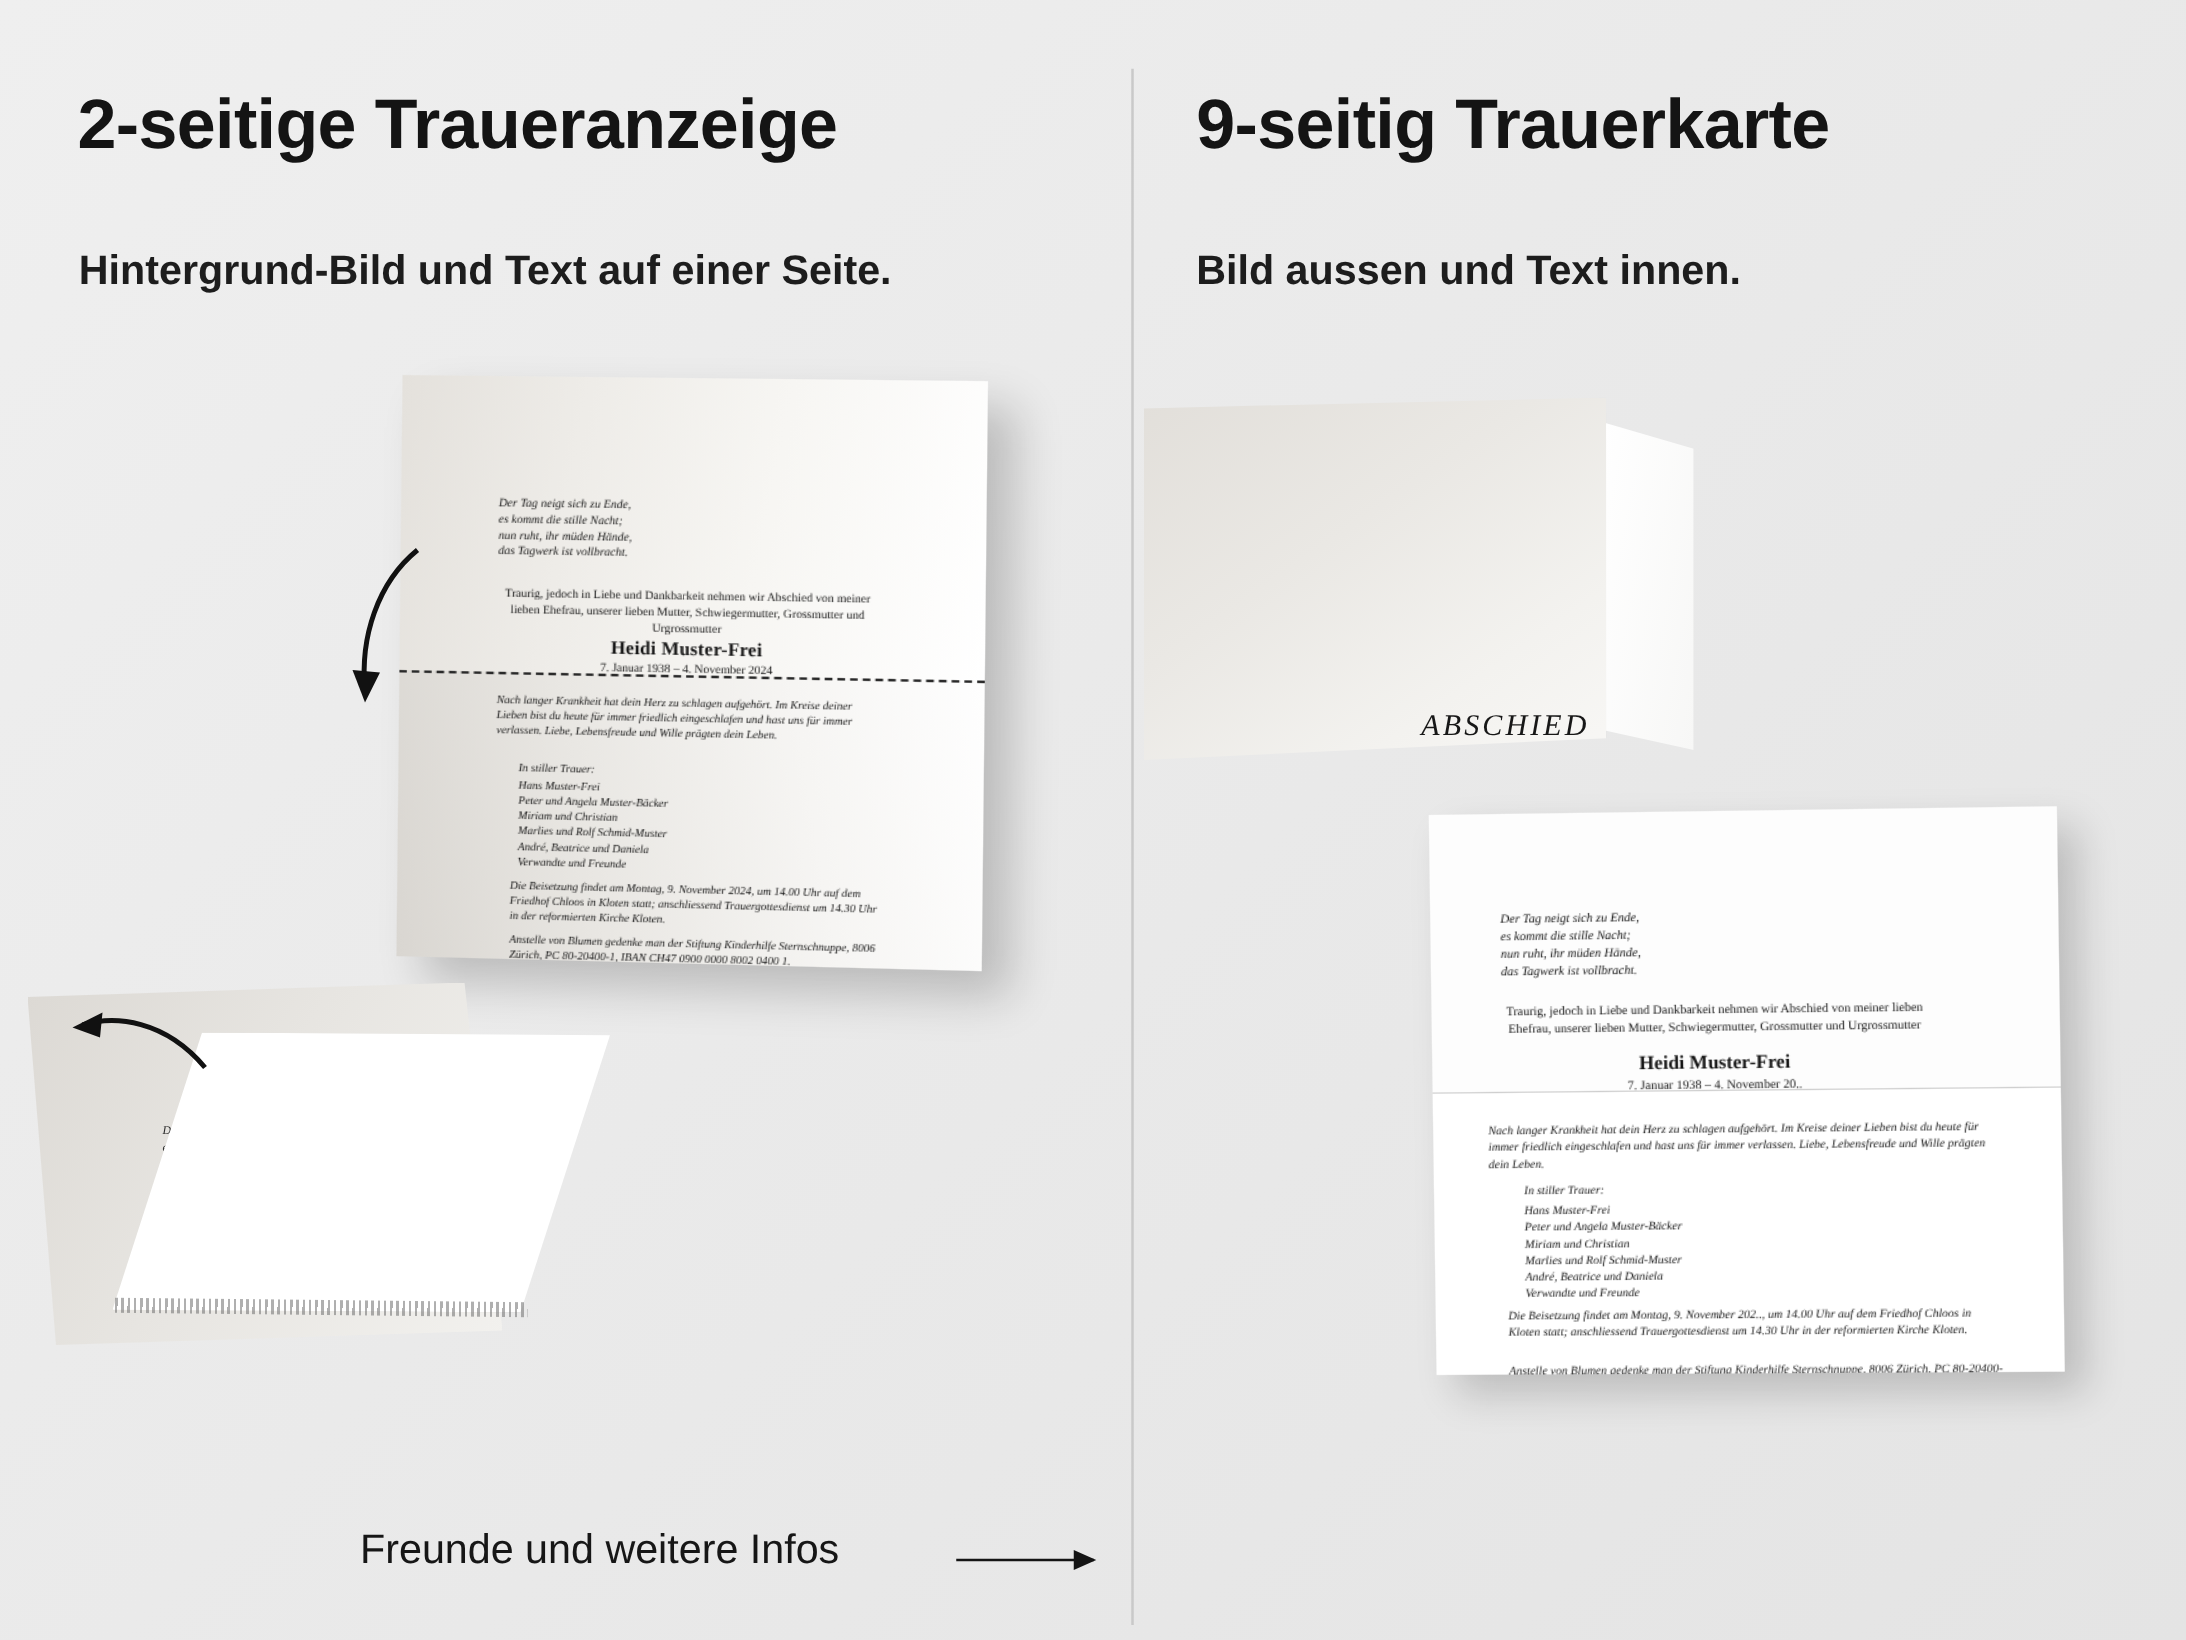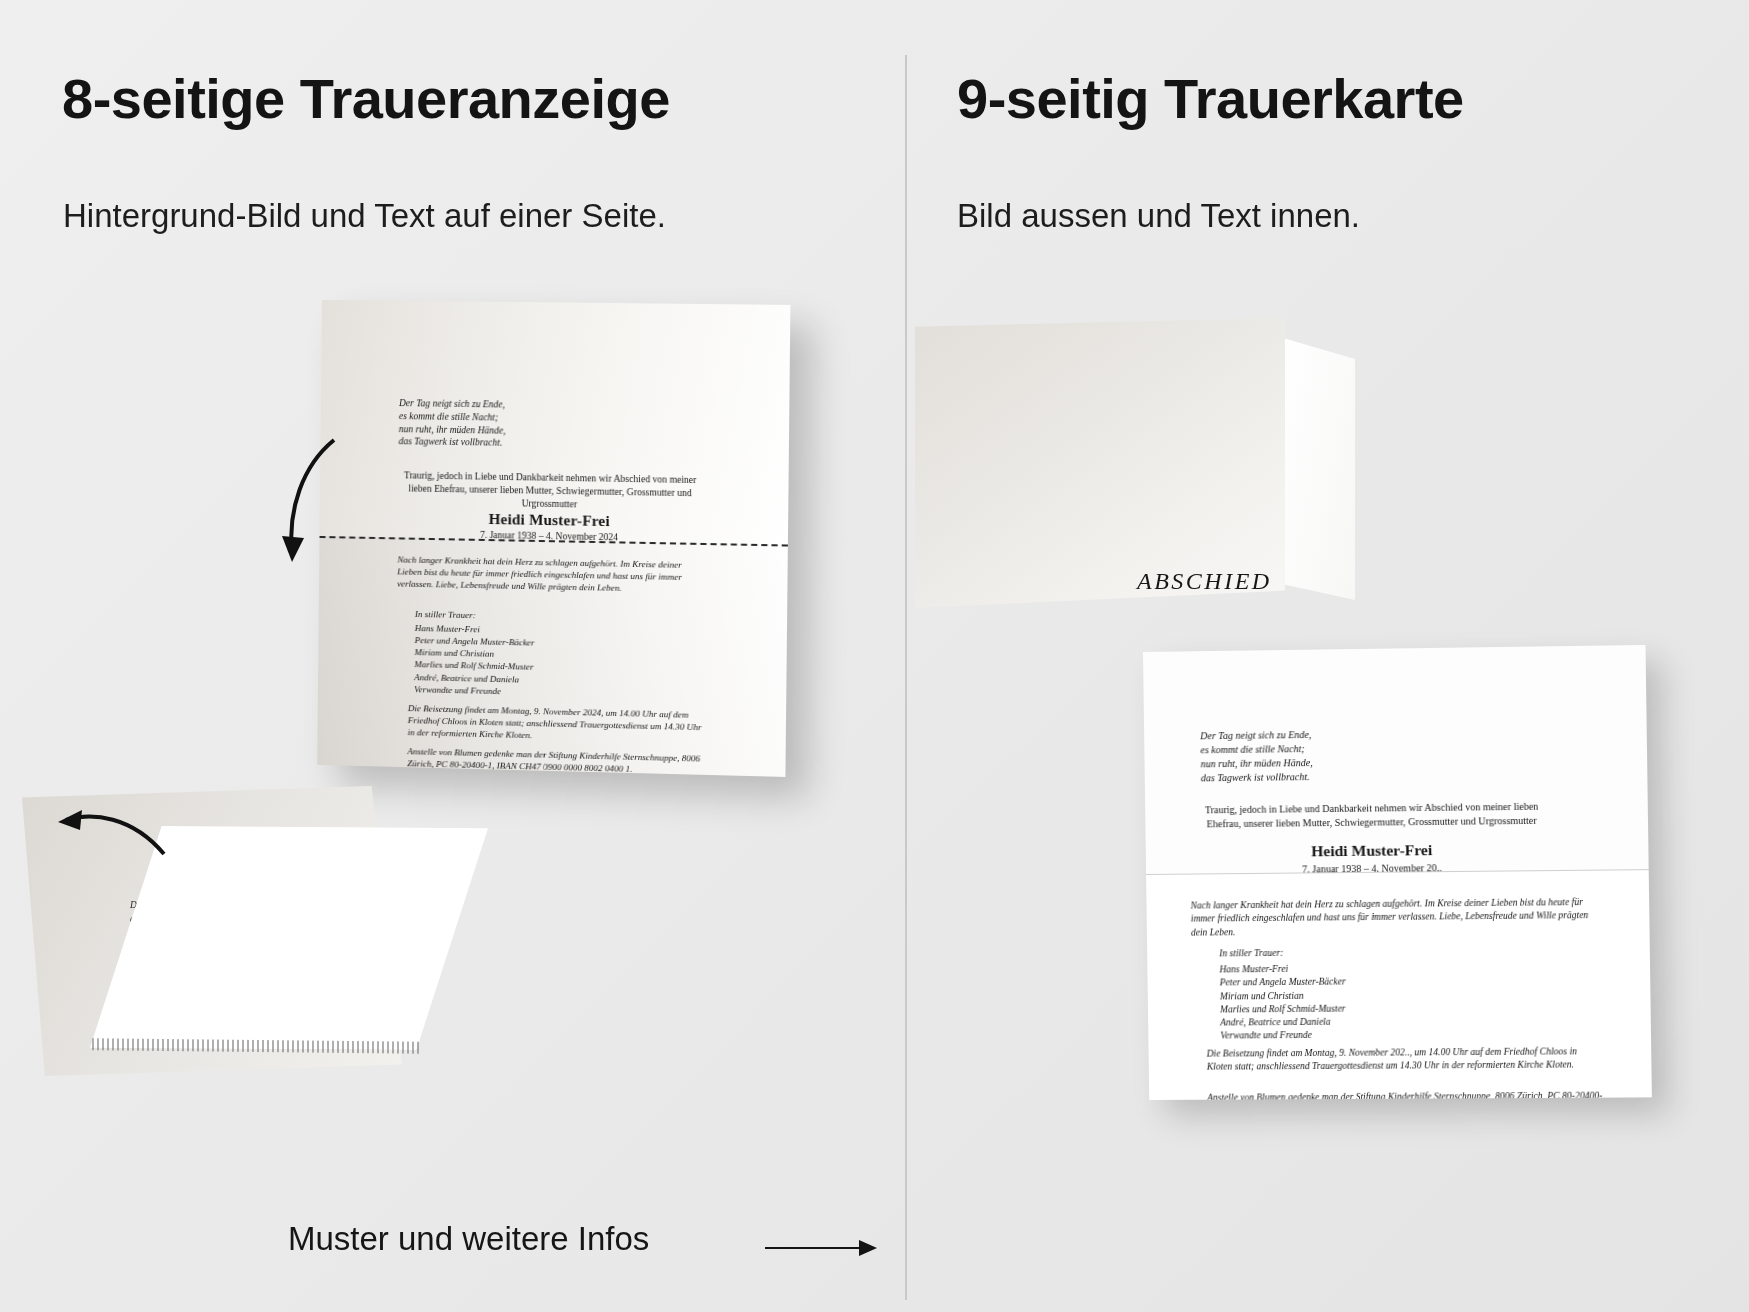--- a/index.html
+++ b/index.html
@@ -35,21 +35,21 @@
     letter-spacing: -0.5px;
     white-space: nowrap;
     color: #141414;
   }
   .h1.left  { left: 62px;  top: 66px; }
   .h1.right { left: 957px; top: 66px; }
 
   .sub {
     position: absolute;
     font-size: 33px;
-    font-weight: 400;
+    font-weight: 700;
     white-space: nowrap;
     color: #1d1d1d;
   }
   .sub.left  { left: 63px;  top: 197px; }
   .sub.right { left: 957px; top: 197px; }
 
   
   .footer {
     position: absolute;
     left: 288px;
@@ -316,21 +316,21 @@
   .s-mlabel{ left: 72px; top: 296px; font-size: 9.5px; font-style: italic; }
   .s-mourn { left: 72px; top: 312px; width: 290px; font-size: 9.5px; font-style: italic; line-height: 1.5; }
   .s-fun   { left: 58px; top: 396px; width: 392px; font-size: 9.5px; font-style: italic; }
   .s-don   { left: 58px; top: 440px; width: 392px; font-size: 9.5px; font-style: italic; }
 </style>
 </head>
 <body>
 
 <div class="divider"></div>
 
-<div class="h1 left">8-seitige Traueranzeige</div>
+<div class="h1 left">2-seitige Traueranzeige</div>
 <div class="sub left">Hintergrund-Bild und Text auf einer Seite.</div>
 
 <div class="h1 right">9-seitig Trauerkarte</div>
 <div class="sub right">Bild aussen und Text innen.</div>
 
 <div class="sheet-open">
   <div class="half-top"></div>
   <div class="half-bottom"></div>
   <div class="foldline"></div>
 
@@ -396,14 +396,14 @@
   <div class="txt s-mourn" style="white-space:pre-line">Hans Muster-Frei
 Peter und Angela Muster-Bäcker
 Miriam und Christian
 Marlies und Rolf Schmid-Muster
 André, Beatrice und Daniela
 Verwandte und Freunde</div>
   <div class="txt s-fun">Die Beisetzung findet am Montag, 9. November 202.., um 14.00 Uhr auf dem Friedhof Chloos in Kloten statt; anschliessend Trauergottesdienst um 14.30 Uhr in der reformierten Kirche Kloten.</div>
   <div class="txt s-don">Anstelle von Blumen gedenke man der Stiftung Kinderhilfe Sternschnuppe, 8006 Zürich, PC 80-20400-1, IBAN CH47 0900 0000 8002 0400 1.</div>
 </div>
 
-<div class="footer">Muster und weitere Infos</div>
+<div class="footer">Freunde und weitere Infos</div>
 <div class="footer-arrow"></div>
 
 </body></html>

